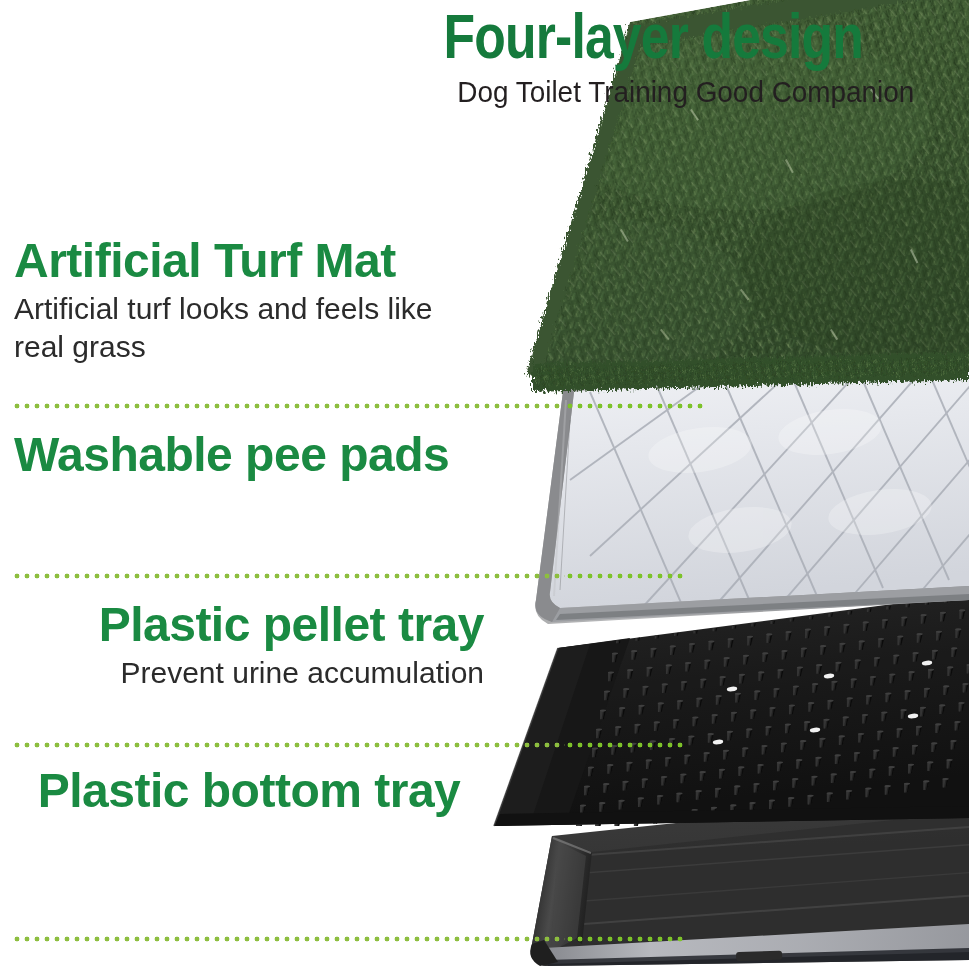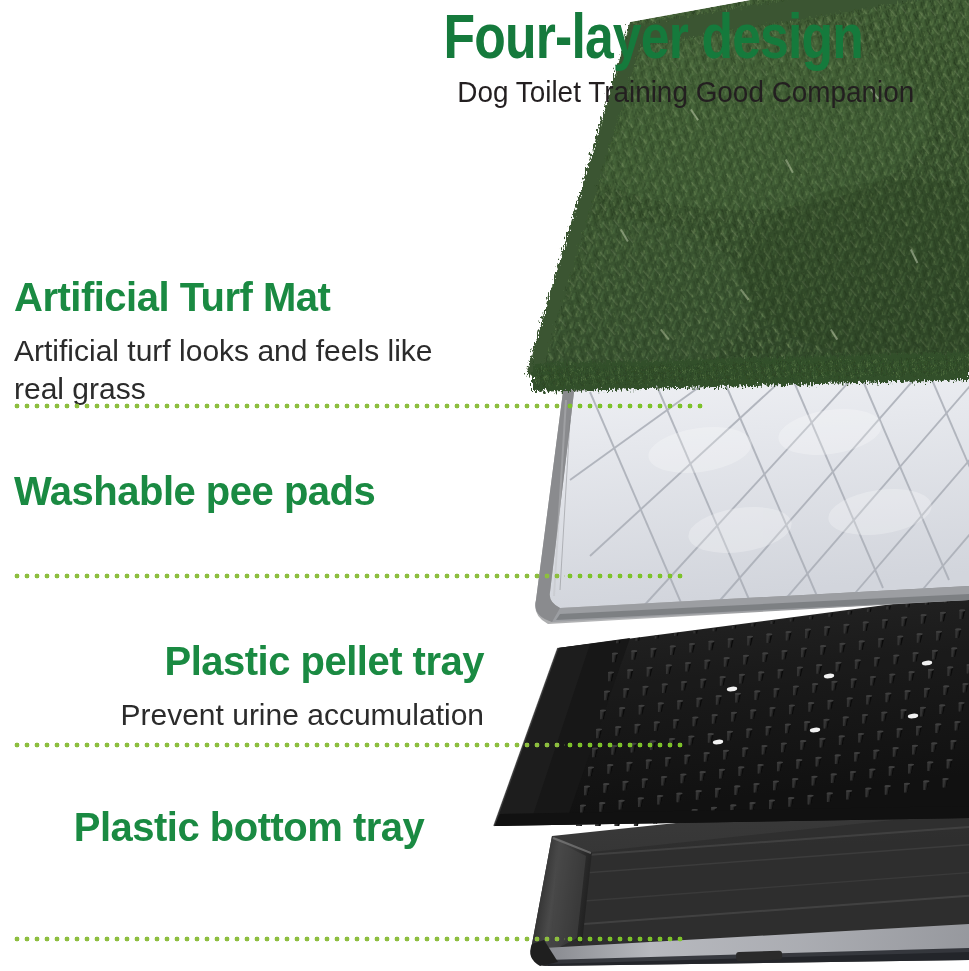--- a/index.html
+++ b/index.html
@@ -52,33 +52,32 @@
   .feature {
     position: absolute;
     left: 14px;
     width: 470px;
     z-index: 40;
   }
   .feature-title {
     display: block;
     color: #1A8A42;
     font-weight: 700;
-    font-size: 40px;
+    font-size: 48px;
     line-height: 46px;
     letter-spacing: -0.5px;
     white-space: nowrap;
-    margin-top: 36px;
   }
   .feature-desc {
     display: block;
     color: #2b2b2b;
     font-weight: 300;
     font-size: 30px;
     line-height: 38px;
-    margin-top: 12px;
+    margin-top: 6px;
   }
 
   #feature-0 { top: 238px; }
   #feature-1 { top: 432px; }
   #feature-2 { top: 602px; text-align: right; }
   #feature-3 { top: 768px; text-align: center; }
 
   
   .divider {
     position: absolute;

